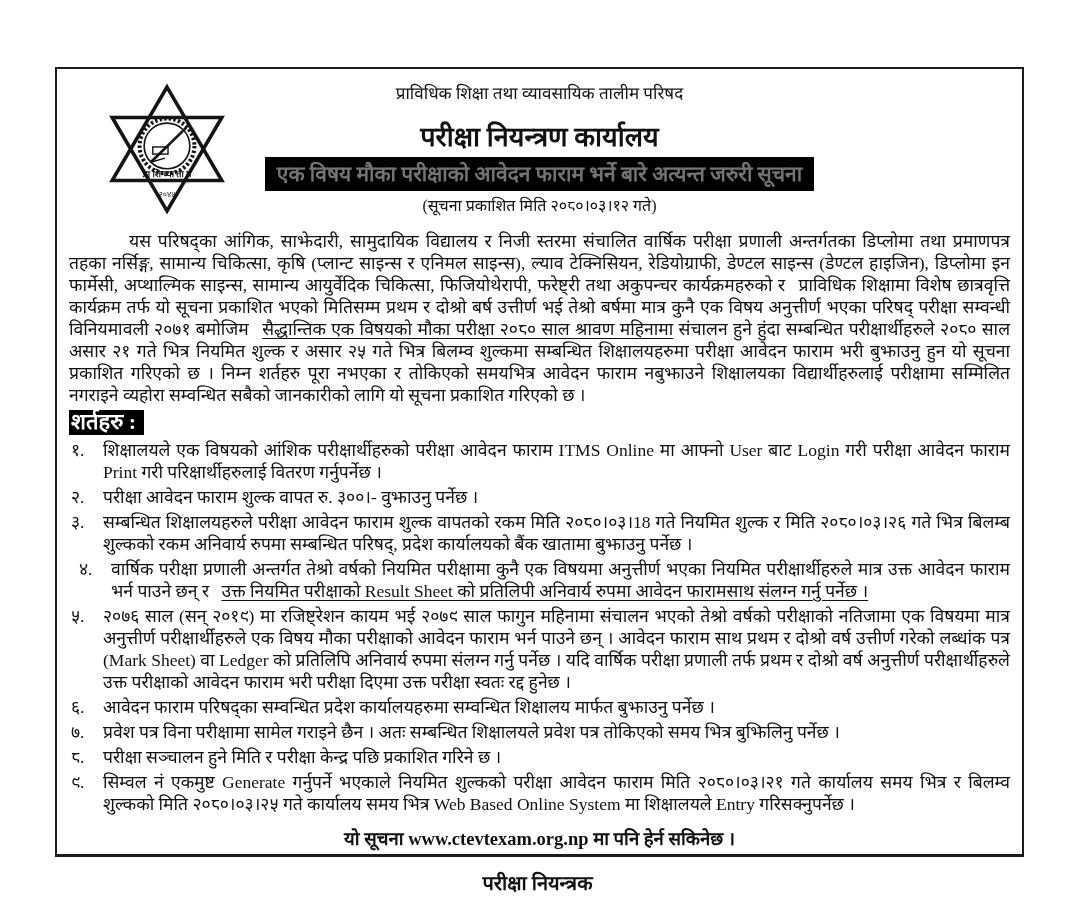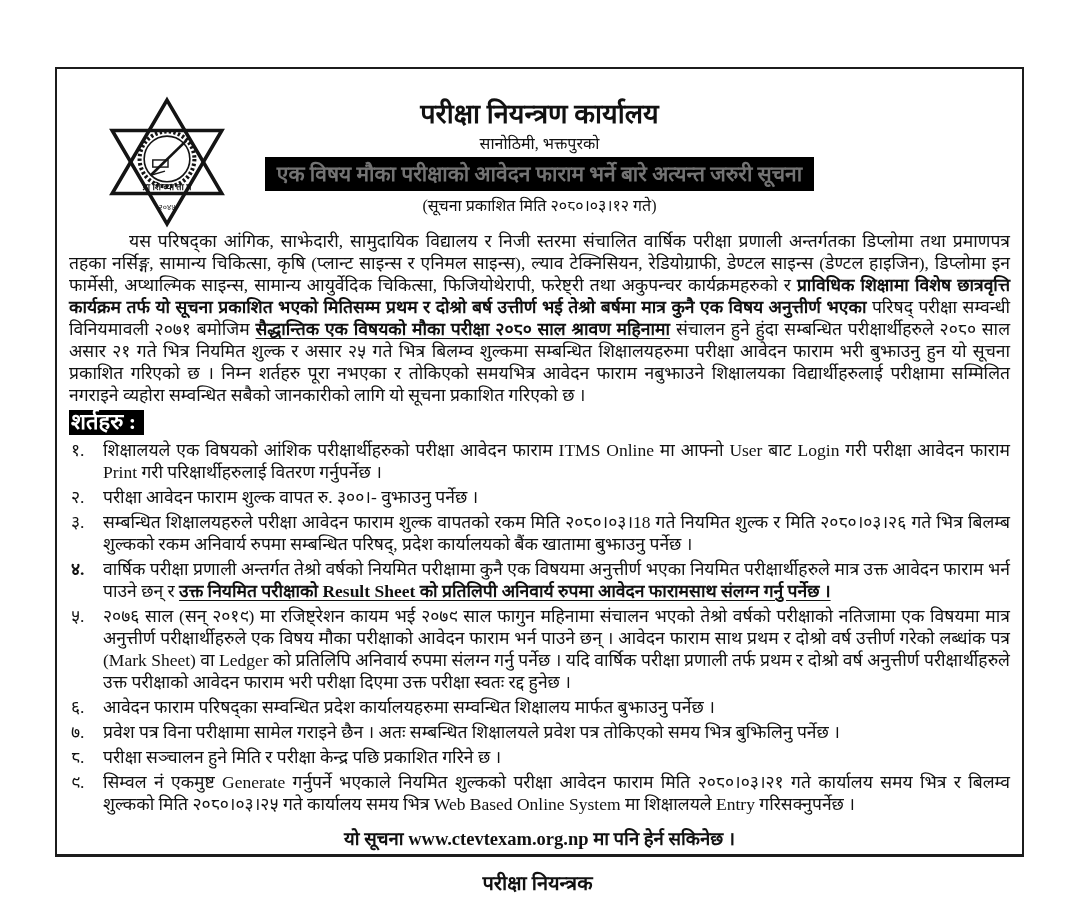--- a/index.html
+++ b/index.html
@@ -21,21 +21,21 @@
   .office-name{font-size:27px;font-weight:bold;margin-top:13px;}
   .location{font-size:16px;margin-top:1px;}
   .title-bar{
     display:inline-block;background:#000;color:#737373;font-weight:bold;
     font-size:21px;padding:2px 12px 4px 12px;margin-top:3px;white-space:nowrap;
   }
   .pub-date{font-size:16px;margin-top:3px;}
   
   .notice-body{margin-top:14px;font-size:17.5px;line-height:22px;text-align:justify;}
   .intro{text-indent:60px;}
-  .b{font-weight:bold;}
+  .b{font-weight:normal;margin-left:8px;}
   .u{text-decoration:underline;text-underline-offset:3px;}
   .terms-heading{
     display:inline-block;background:#000;color:#fff;font-weight:bold;
     font-size:22px;line-height:24px;padding:0 8px 1px 2px;margin:4px 0 3px 0;
   }
   .terms{margin-top:1px;}
   .term-row{display:flex;margin-bottom:3px;}
   .term-num{flex:0 0 34px;padding-left:2px;box-sizing:border-box;}
   .term-text{flex:1;text-align:justify;}
   
@@ -60,22 +60,22 @@
       <line x1="44" y1="78" x2="79" y2="44" stroke="#141414" stroke-width="2.6"></line>
       <line x1="44" y1="78" x2="58" y2="74" stroke="#141414" stroke-width="1.4"></line>
 
       <rect x="46" y="63" width="15" height="7" fill="none" stroke="#141414" stroke-width="1.4"></rect>
 
       <text x="60" y="93" font-size="9" font-weight="bold" text-anchor="middle" font-family="Liberation Serif, DejaVu Serif, serif" fill="#141414">प्रा शि व्या ता प</text>
 
       <text x="60" y="112" font-size="8" text-anchor="middle" font-family="Liberation Serif, DejaVu Serif, serif" fill="#141414">२०४५</text>
     </svg>
 
+    <div class="org-line">प्राविधिक शिक्षा तथा व्यावसायिक तालीम परिषद</div>
     <div class="office-name">परीक्षा नियन्त्रण कार्यालय</div>
-    <div class="location">सानोठिमी, भक्तपुरको</div>
     <div>
       <span class="title-bar">एक विषय मौका परीक्षाको आवेदन फाराम भर्ने बारे अत्यन्त जरुरी सूचना</span>
     </div>
     <div class="pub-date">(सूचना प्रकाशित मिति २०८०।०३।१२ गते)</div>
   </div>
 
   <div class="notice-body">
     <p class="intro" id="intro" style="margin:0;"><span>यस परिषद्का आंगिक, साझेदारी, सामुदायिक विद्यालय र निजी स्तरमा संचालित वार्षिक परीक्षा प्रणाली अन्तर्गतका डिप्लोमा तथा प्रमाणपत्र तहका नर्सिङ्ग, सामान्य चिकित्सा, कृषि (प्लान्ट साइन्स र एनिमल साइन्स), ल्याव टेक्निसियन, रेडियोग्राफी, डेण्टल साइन्स (डेण्टल हाइजिन), डिप्लोमा इन फार्मेसी, अप्थाल्मिक साइन्स, सामान्य आयुर्वेदिक चिकित्सा, फिजियोथेरापी, फरेष्ट्री तथा अकुपन्चर कार्यक्रमहरुको र </span><span class="b">प्राविधिक शिक्षामा विशेष छात्रवृत्ति कार्यक्रम तर्फ यो सूचना प्रकाशित भएको मितिसम्म प्रथम र दोश्रो बर्ष उत्तीर्ण भई तेश्रो बर्षमा मात्र कुनै एक विषय अनुत्तीर्ण भएका</span><span> परिषद् परीक्षा सम्वन्धी विनियमावली २०७१ बमोजिम </span><span class="b u">सैद्धान्तिक एक विषयको मौका परीक्षा २०८० साल श्रावण महिनामा</span><span> संचालन हुने हुंदा सम्बन्धित परीक्षार्थीहरुले २०८० साल असार २१ गते भित्र नियमित शुल्क र असार २५ गते भित्र बिलम्व शुल्कमा सम्बन्धित शिक्षालयहरुमा परीक्षा आवेदन फाराम भरी बुझाउनु हुन यो सूचना प्रकाशित गरिएको छ । निम्न शर्तहरु पूरा नभएका र तोकिएको समयभित्र आवेदन फाराम नबुझाउने शिक्षालयका विद्यार्थीहरुलाई परीक्षामा सम्मिलित नगराइने व्यहोरा सम्वन्धित सबैको जानकारीको लागि यो सूचना प्रकाशित गरिएको छ ।</span></p>
 
     <div>

